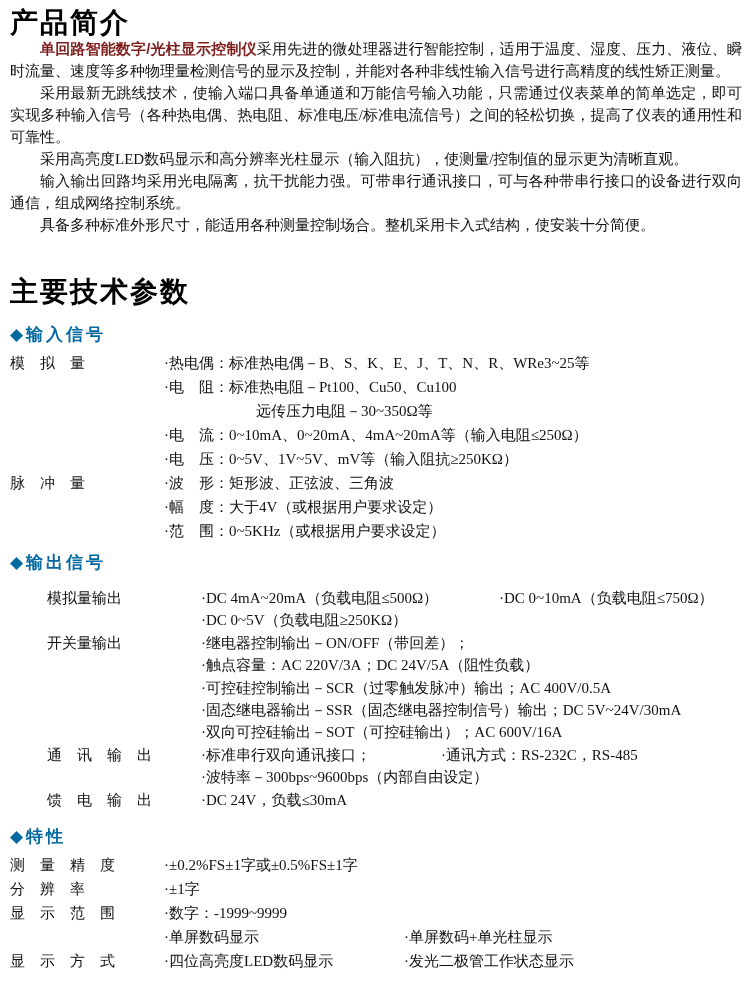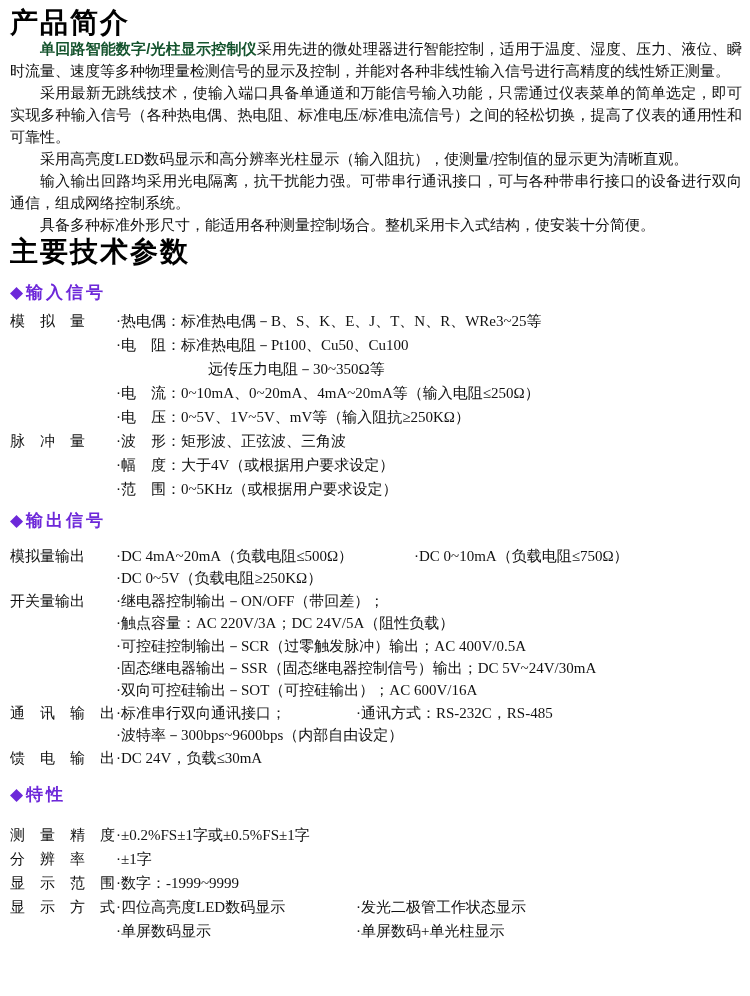--- a/index.html
+++ b/index.html
@@ -8,38 +8,38 @@
     width: 750px; height: 996px; overflow: hidden;
     padding: 8px 8px 0 10px;
     font-family: "Liberation Serif", "DejaVu Serif", serif;
     color: #1a1a1a; font-size: 15px;
   }
   .h-big {
     font-family: "Liberation Sans", "DejaVu Sans", sans-serif;
     font-size: 28px; font-weight: 700; color: #000;
     letter-spacing: 2px; line-height: 30px;
   }
-  .h-big.second { line-height: 32px; }
+  .h-big.second { margin-top: 42px; line-height: 32px; font-family: Liberation Mono, monospace; }
   .para {
     line-height: 22px; text-align: justify; text-indent: 2em; color: #111;
   }
   .para b {
     font-family: "Liberation Sans", "DejaVu Sans", sans-serif;
-    font-weight: 700; color: #14532d;
+    font-weight: 700; color: #7f1d1d;
   }
   .sec-h {
-    font-size: 17px; letter-spacing: 3px; line-height: 24px; color: #6d28d9;
+    font-size: 17px; letter-spacing: 3px; line-height: 24px; color: #0369a1;
   }
   .sec-h.in  { margin-top: 13px; }
   .sec-h.out { margin-top: 8px; }
   .sec-h.feat{ margin-top: 14px; }
   .rows { margin-top: 4px; }
-  .rows.out-rows  { margin-top: 12px; }
-  .rows.feat-rows { margin-top: 16px; }
-  .row { display: flex; line-height: 24px; }
+  .rows.out-rows  { margin-top: 12px; margin-left: 37px; }
+  .rows.feat-rows { margin-top: 4px; }
+  .row { display: flex; line-height: 24px; gap: 48px; }
   .out-rows .row { line-height: 22.4px; }
   .lbl { width: 106px; flex: none; white-space: nowrap; color: #111; }
   .val { flex: 1; color: #111; }
   .val.cols-a { display: grid; grid-template-columns: 298px 1fr; }
   .val.cols-b { display: grid; grid-template-columns: 240px 1fr; }
   .ind { padding-left: 92px; display: inline-block; }
   .logo {
     position: absolute; top: 1012px; right: 6px;
     font-family: "Liberation Sans", "DejaVu Sans", sans-serif;
     font-size: 21px; font-weight: 700; color: #1b1b1b; letter-spacing: 0.5px;
@@ -156,28 +156,28 @@
     <span class="lbl">分　辨　率</span>
     <div class="val"><span>·±1字</span></div>
   </div>
   <div class="row">
     <span class="lbl">显　示　范　围</span>
     <div class="val cols-b">
       <span>·数字：-1999~9999</span>
     </div>
   </div>
   <div class="row">
+    <span class="lbl"></span>
+    <div class="val cols-b">
+      <span>·单屏数码显示</span>
+      <span>·单屏数码+单光柱显示</span>
+    </div>
+  </div>
+  <div class="row">
     <span class="lbl">显　示　方　式</span>
     <div class="val cols-b">
       <span>·四位高亮度LED数码显示</span>
       <span>·发光二极管工作状态显示</span>
-    </div>
-  </div>
-  <div class="row">
-    <span class="lbl"></span>
-    <div class="val cols-b">
-      <span>·单屏数码显示</span>
-      <span>·单屏数码+单光柱显示</span>
     </div>
   </div>
 </div>
 
 <div class="logo">CCLair 昌林自动化</div>
 
 </body></html>

